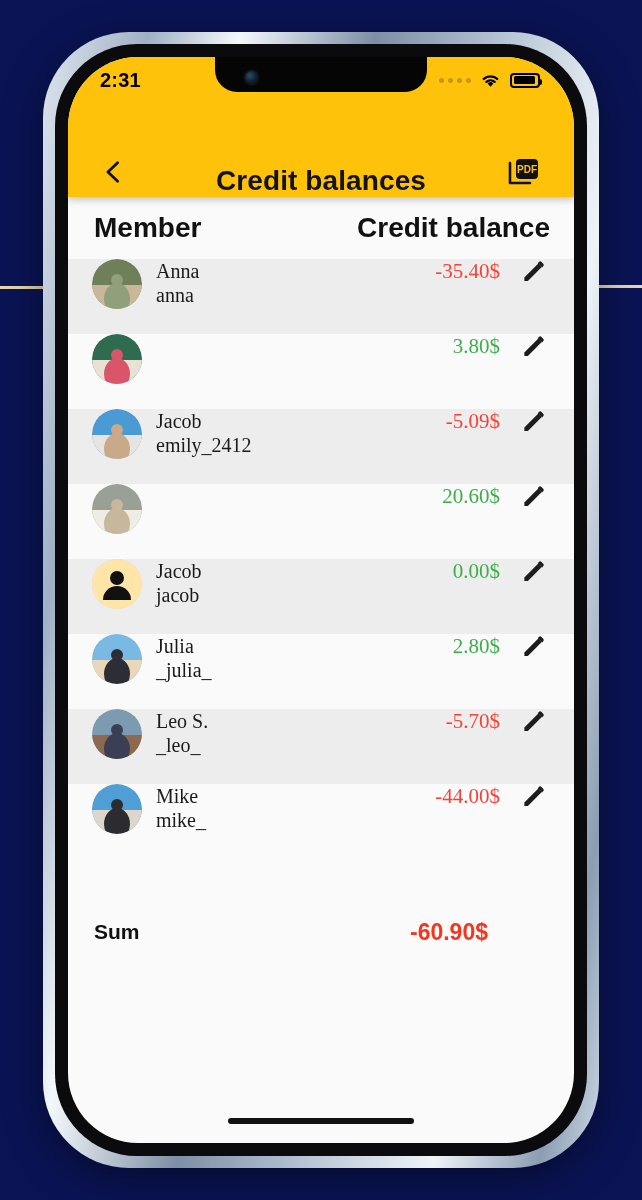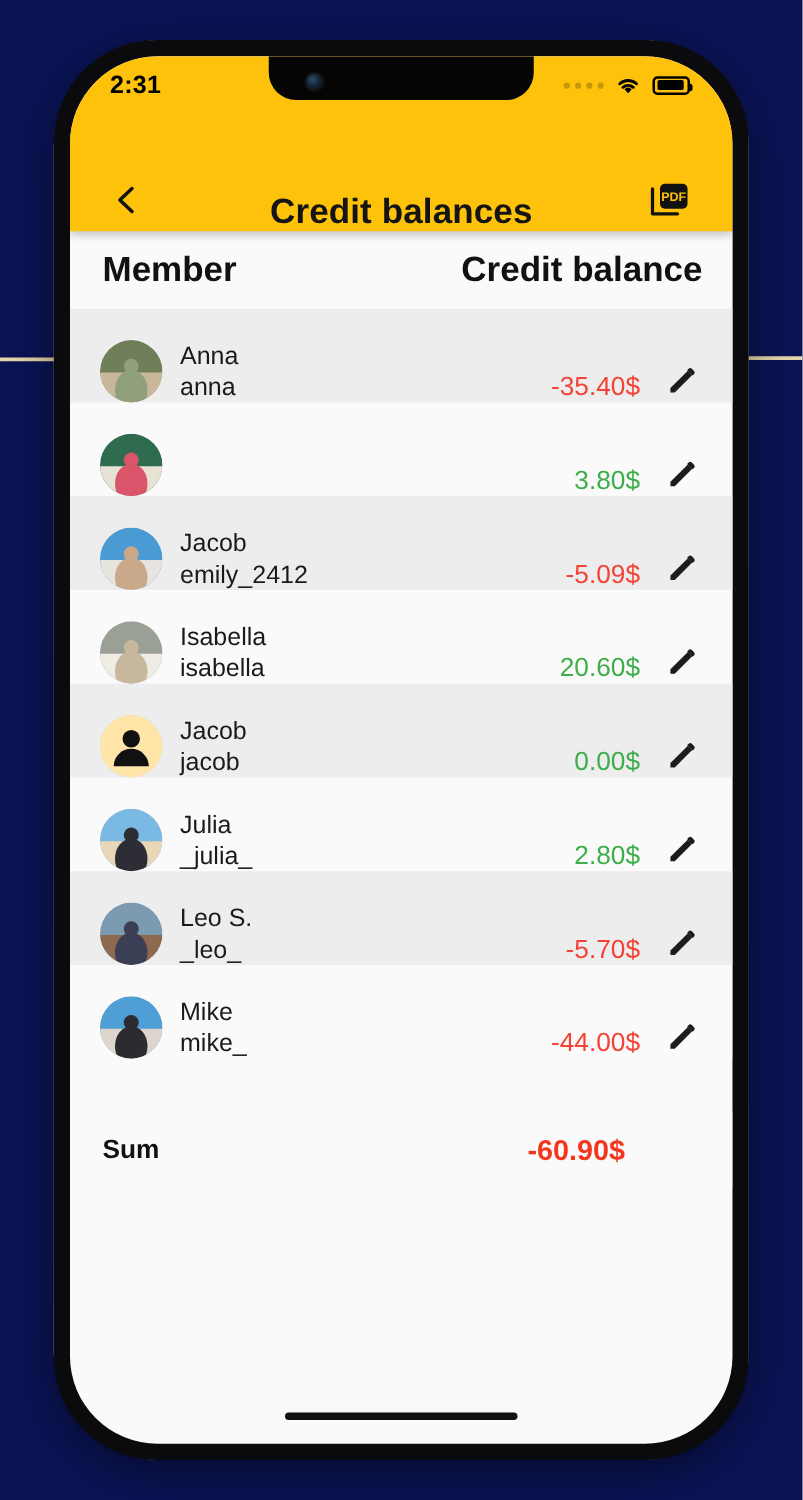--- a/index.html
+++ b/index.html
@@ -21,21 +21,21 @@
   .bg-line.left  { left:0;   width:92px;  top:286px; }
   .bg-line.right { right:0;  width:190px; top:285px; }
 
   
   .phone {
     position:absolute;
     left:43px; top:32px;
     width:556px; height:1136px;
     border-radius:86px;
     background:linear-gradient(100deg,#dfe6ee 0%,#9fb0c4 14%,#f4f8fb 26%,#7d8fa6 44%,#b9c7d6 62%,#eef3f8 78%,#8c9db2 92%,#cdd9e6 100%);
-    padding:0;
+    padding:12px;
     box-shadow:0 10px 40px rgba(0,0,0,.45);
   }
   .phone-inner {
     width:100%; height:100%;
     border-radius:82px;
     background:#0b0b0d;
     padding:13px;
   }
   .screen {
     position:relative;
@@ -142,24 +142,25 @@
     height:62px;
     padding:0 22px 0 26px;
     background:#fafafa;
   }
   .th { font-size:28px; font-weight:bold; color:#111; }
   .th.right { margin-left:auto; padding-right:2px; }
 
   .rows { background:#fafafa; }
   .row {
     display:flex;
-    align-items:flex-end;
+    align-items:flex-start;
     height:75px;
     padding:0 22px 0 24px;
     cursor:pointer;
+    font-family:Liberation Serif, serif;
   }
   .row.alt { background:#ededed; }
 
   .avatar {
     width:50px; height:50px;
     border-radius:50%;
     flex:0 0 50px;
     overflow:hidden;
     background:#d9d9d9;
     position:relative;
@@ -359,24 +360,20 @@
                   </clipPath>
                 </defs>
                 <g clip-path="url(#cp3)">
                   <rect width="50" height="50" fill="#9aa096"></rect>
                   <rect y="26" width="50" height="24" fill="#efece4"></rect>
                   <ellipse cx="25" cy="40" rx="13" ry="16" fill="#c7b79c"></ellipse>
                   <circle cx="25" cy="21" r="6" fill="#c7b79c"></circle>
                 </g>
               </svg>
             </div>
-            <div class="names">
-              <div class="name">Isabella</div>
-              <div class="uname">isabella</div>
-            </div>
             <div class="amount pos">20.60$</div>
             <div class="edit-btn">
               <span><svg viewBox="0 0 26 26" width="25" height="25">
                   <path d="M3.5 19.2 18 4.7l3.6 3.6L7.1 22.8H3.5z" fill="#1c1c1c"></path>
                   <path d="M18.6 3.1a1.9 1.9 0 0 1 2.7 0l1.8 1.8a1.9 1.9 0 0 1 0 2.7l-1.2 1.2-4.5-4.5z" fill="#1c1c1c"></path>
                 </svg></span>
             </div>
           </div>
           <div class="row alt">
             <div class="avatar">

